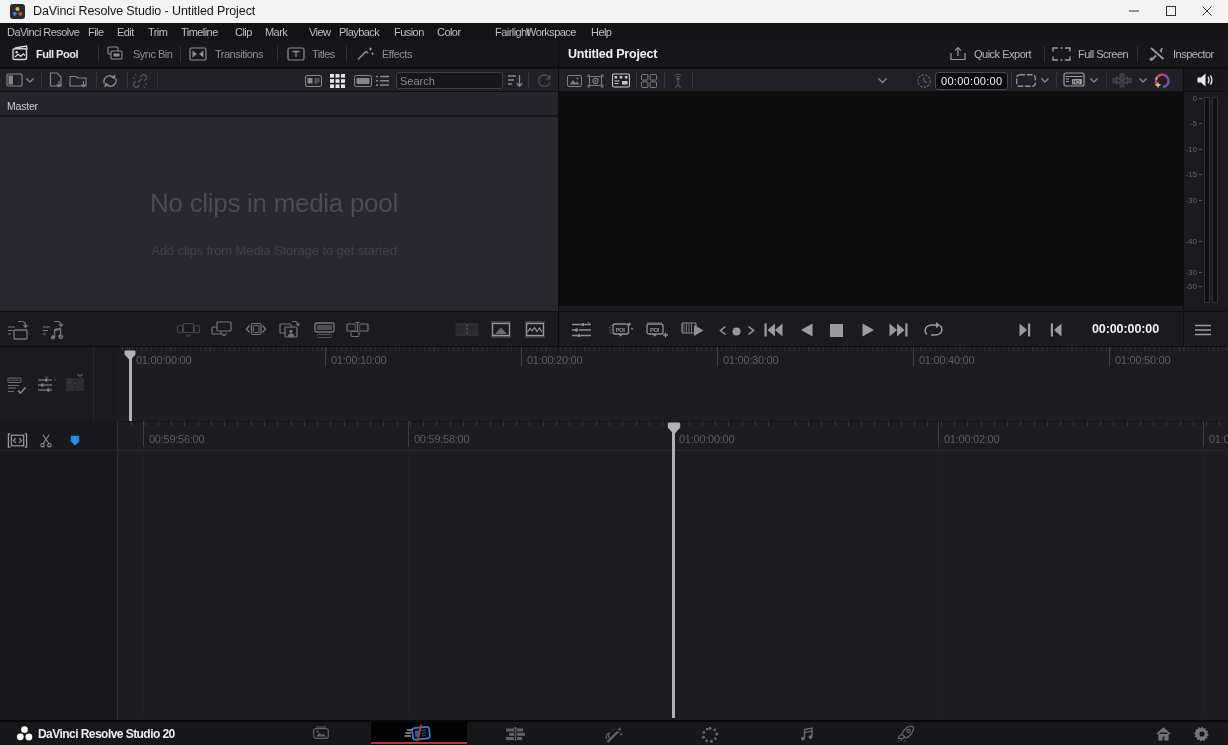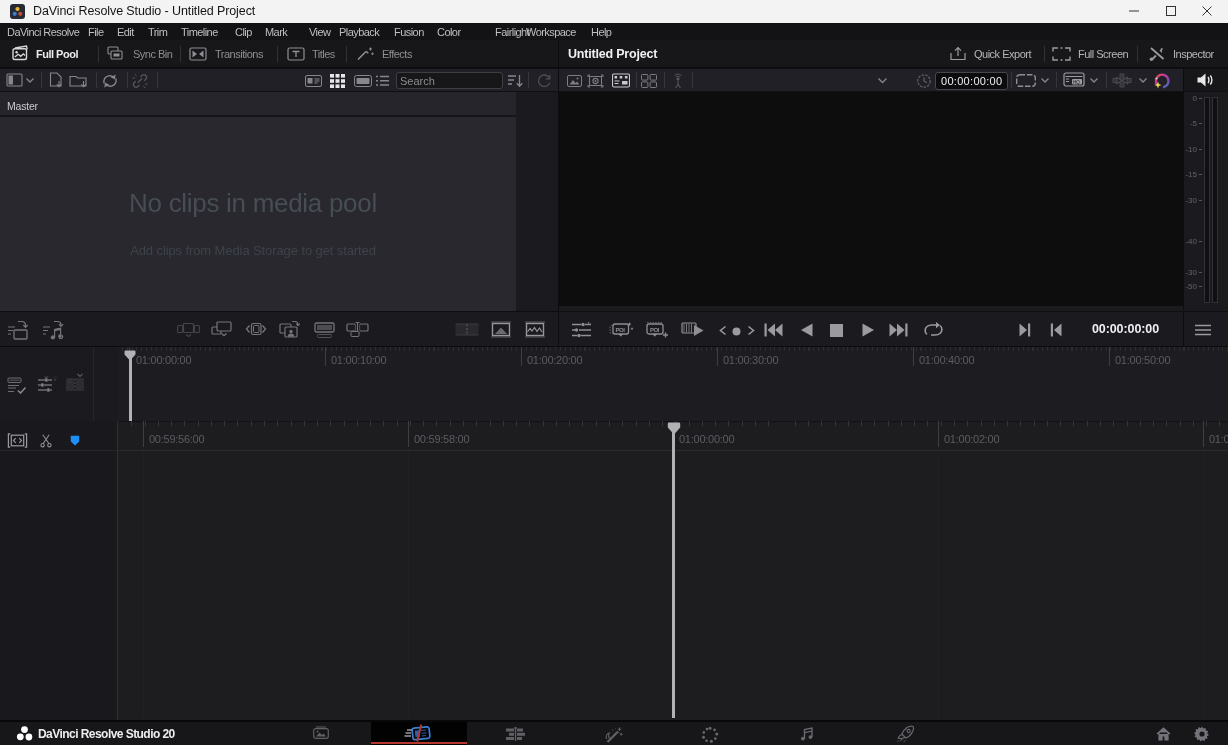--- a/index.html
+++ b/index.html
@@ -15,21 +15,21 @@
   .menubar span{position:absolute;top:3px;font-size:11px;letter-spacing:-0.55px;color:#bfbfc2;}
   
   .tb1{left:0;top:40px;width:1228px;height:28px;background:#17171a;border-bottom:1px solid #0c0c0e;box-sizing:border-box;}
   .tb1 .lbl{position:absolute;top:8px;font-size:11px;letter-spacing:-0.5px;color:#8e8e93;}
   .tb1 .lbl.on{color:#eaeaec;font-weight:bold;}
   .vdiv1{position:absolute;top:6px;height:16px;width:1px;background:#323236;}
   
   .tb2{left:0;top:68px;width:1228px;height:24px;background:#202026;border-top:1px solid #101013;border-bottom:1px solid #101013;box-sizing:border-box;}
   .vdiv2{position:absolute;top:3px;height:16px;width:1px;background:#35353b;}
   
-  .pool{left:0;top:92px;width:516px;height:219px;background:#28282e;}
+  .pool{left:0;top:92px;width:558px;height:219px;background:#28282e;}
   .pool .hdr{position:absolute;left:0;top:0;width:100%;height:25px;background:#25252b;border-bottom:2px solid #16161a;box-sizing:border-box;}
   .pool .hdr span{position:absolute;left:7px;top:8px;font-size:10.5px;letter-spacing:-0.2px;color:#c9c9cd;}
   .pool .big{position:absolute;left:-5px;top:96px;width:100%;text-align:center;font-size:26px;letter-spacing:-0.3px;color:#474d55;}
   .pool .small{position:absolute;left:-5px;top:151px;width:100%;text-align:center;font-size:13px;letter-spacing:-0.1px;color:#3d434a;}
   
   .viewer{left:558px;top:92px;width:625px;height:219px;background:#1b1b1f;}
   .viewer .black{position:absolute;left:1px;top:0;width:624px;height:214px;background:#0d0d0e;}
   
   .meter{left:1183px;top:92px;width:45px;height:219px;background:#1b1b1f;}
   .meter .lab{position:absolute;font-size:8px;color:#62626a;width:14px;text-align:right;}

